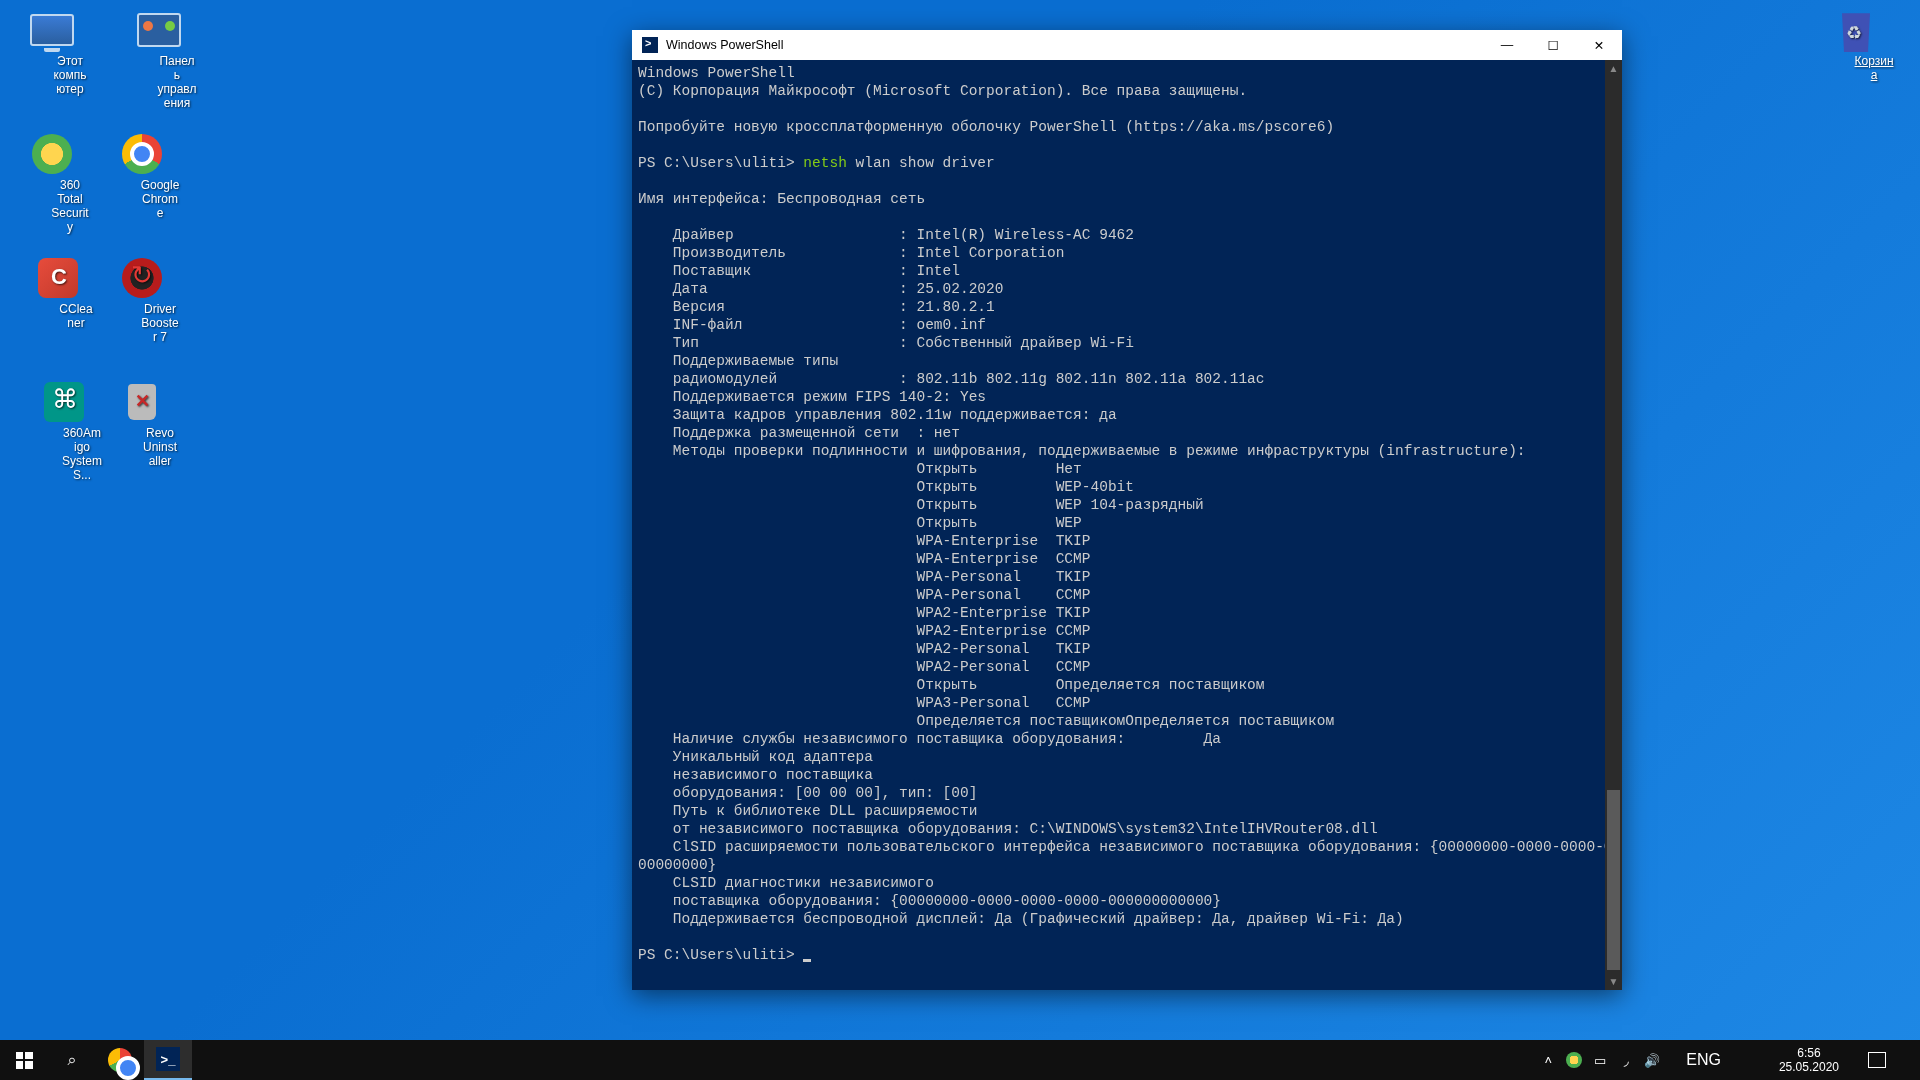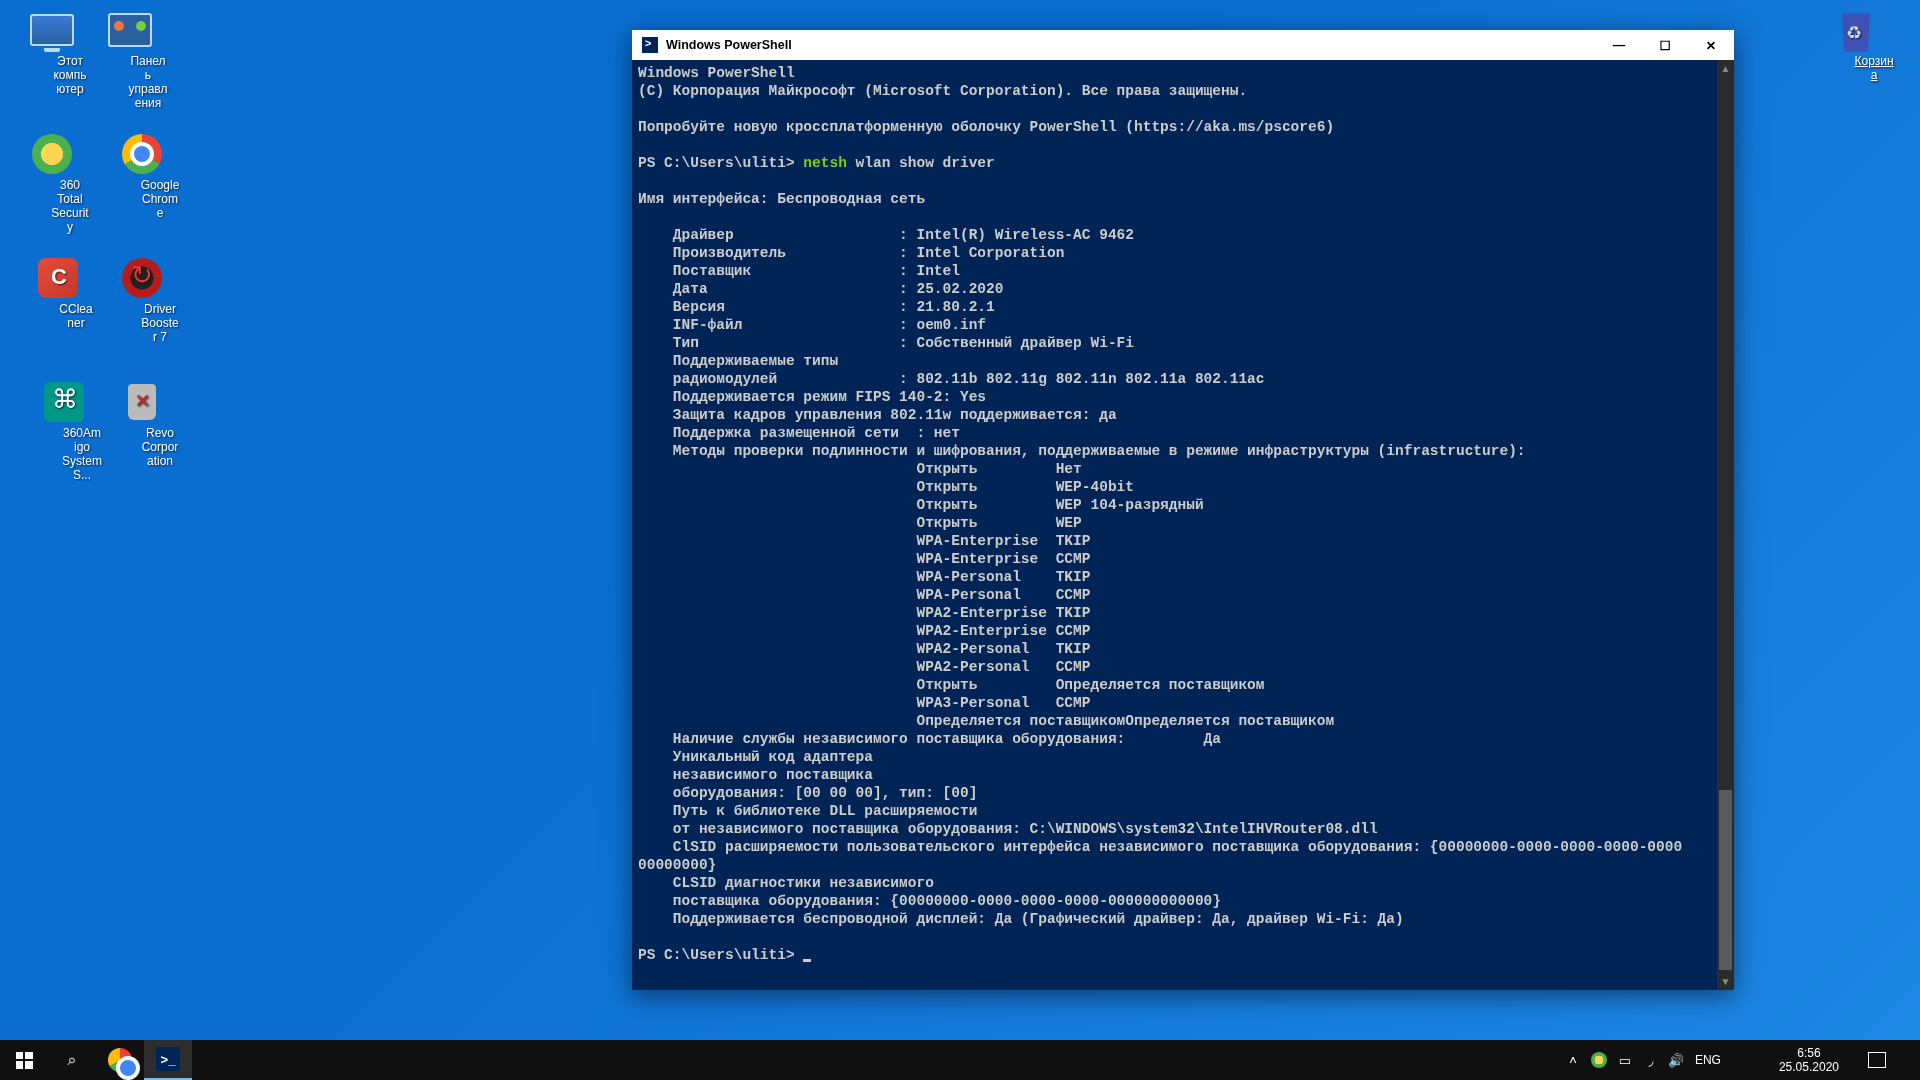--- a/index.html
+++ b/index.html
@@ -24,21 +24,21 @@
   .ic-db::after{content:"↻";color:#e53935;position:absolute;font-size:26px;top:2px;left:9px;}
   .ic-amigo{width:40px;height:40px;border-radius:6px;background:#009688;position:relative;}
   .ic-amigo::after{content:"⌘";color:#fff;position:absolute;font-size:26px;top:2px;left:8px;}
   .ic-revo{width:40px;height:40px;position:relative;}
   .ic-revo::before{content:"";position:absolute;width:28px;height:36px;background:#bbb;border-radius:4px 4px 6px 6px;left:6px;top:2px;}
   .ic-revo::after{content:"✕";position:absolute;color:#c62828;font-weight:bold;font-size:18px;top:8px;left:13px;}
   .ic-bin{width:40px;height:44px;background:#3f51b5;clip-path:polygon(15% 12%,85% 12%,80% 100%,20% 100%);position:relative;}
   .ic-bin::before{content:"";position:absolute;width:44px;height:6px;background:#3f51b5;border-radius:2px;top:-2px;left:-2px;}
   .ic-bin::after{content:"♻";position:absolute;color:#cfd8dc;font-size:18px;top:14px;left:10px;}
   
-  .window{position:absolute;left:632px;top:30px;width:1102px;height:960px;background:#012456;box-shadow:0 6px 24px rgba(0,0,0,.5);display:flex;flex-direction:column;font-weight:bold;}
+  .window{position:absolute;left:632px;top:30px;width:990px;height:960px;background:#012456;box-shadow:0 6px 24px rgba(0,0,0,.5);display:flex;flex-direction:column;}
   .titlebar{height:30px;background:#fff;display:flex;align-items:center;font-size:12.5px;color:#000;user-select:none;}
   .titlebar .psicon{width:16px;height:16px;background:#012456;margin:0 8px 0 10px;position:relative;}
   .titlebar .psicon::after{content:">";color:#fff;font-size:11px;position:absolute;top:0;left:3px;font-weight:bold;}
   .titlebar .ttl{flex:1;}
   .winbtn{width:46px;height:30px;display:flex;align-items:center;justify-content:center;color:#000;}
   .term{flex:1;overflow:hidden;position:relative;font-family:Consolas,"Courier New",monospace;font-size:14.5px;line-height:18px;color:#cccccc;padding:4px 6px;white-space:pre;}
   .term .yellow{color:#84cc16;}
   .scrollbar{position:absolute;right:0;top:30px;bottom:0;width:17px;background:#2b2b2b;}
   .scrollbar .thumb{position:absolute;left:2px;right:2px;top:730px;height:180px;background:#5a5a5a;border-radius:0;}
   .scrollbar .arrow{position:absolute;left:0;right:0;height:17px;color:#888;font-size:10px;text-align:center;line-height:17px;}
@@ -46,21 +46,21 @@
   .scrollbar .arrow.dn{bottom:0;}
   
   .taskbar{position:absolute;left:0;right:0;bottom:0;height:40px;background:#101010;display:flex;align-items:stretch;color:#fff;}
   .tbtn{width:48px;display:flex;align-items:center;justify-content:center;}
   .tbtn.active{background:rgba(255,255,255,.12);border-bottom:2px solid #76b9ed;}
   .start{width:48px;display:flex;align-items:center;justify-content:center;}
   .winlogo{width:17px;height:17px;display:grid;grid-template:1fr 1fr/1fr 1fr;gap:1.5px;}
   .winlogo span{background:#fff;}
   .tray{margin-left:auto;display:flex;align-items:center;gap:10px;padding:0 6px 0 10px;font-size:12px;}
   .tray .clock{text-align:center;line-height:14px;font-size:12px;padding:0 8px;margin-left:40px;}
-  .tray .lang{font-size:12px;}
+  .tray .lang{font-size:16px;margin-left:16px;}
   .tray .ico{width:16px;height:16px;display:inline-flex;align-items:center;justify-content:center;font-size:13px;color:#fff;}
   .notif{width:40px;display:flex;align-items:center;justify-content:center;}
   .notif .box{width:16px;height:14px;border:1.5px solid #fff;position:relative;}
   .showdesk{width:6px;border-left:1px solid #444;}
   .cursor-b{display:inline-block;width:8px;height:3px;background:#ccc;vertical-align:bottom;margin-bottom:2px;}
 </style>
 </head>
 <body>
 
 <div class="desktop">
@@ -83,21 +83,21 @@
       </div>
     <div class="lbl">CCleaner</div>
   </div>
   <div class="desktop-icon" style="left:26px;top:382px">
     <div class="ic">
         <div class="ic-amigo"></div>
       </div>
     <div class="lbl">360Amigo System S...</div>
   </div>
 
-  <div class="desktop-icon" style="left:92px;top:10px">
+  <div class="desktop-icon" style="left:121px;top:10px">
     <div class="ic">
         <div class="ic-panel"></div>
       </div>
     <div class="lbl">Панель управления</div>
   </div>
   <div class="desktop-icon" style="left:104px;top:134px">
     <div class="ic">
         <div class="ic-chrome"></div>
       </div>
     <div class="lbl">Google Chrome</div>
@@ -105,21 +105,21 @@
   <div class="desktop-icon" style="left:104px;top:258px">
     <div class="ic">
         <div class="ic-db"></div>
       </div>
     <div class="lbl">Driver Booster 7</div>
   </div>
   <div class="desktop-icon" style="left:104px;top:382px">
     <div class="ic">
         <div class="ic-revo"></div>
       </div>
-    <div class="lbl">Revo Corporation</div>
+    <div class="lbl">Revo Uninstaller</div>
   </div>
 
   <div class="desktop-icon" style="right:26px;top:10px;left:auto;text-decoration:underline;">
     <div class="ic">
         <div class="ic-bin"></div>
       </div>
     <div class="lbl">Корзина</div>
   </div>
 
   <div class="window">

